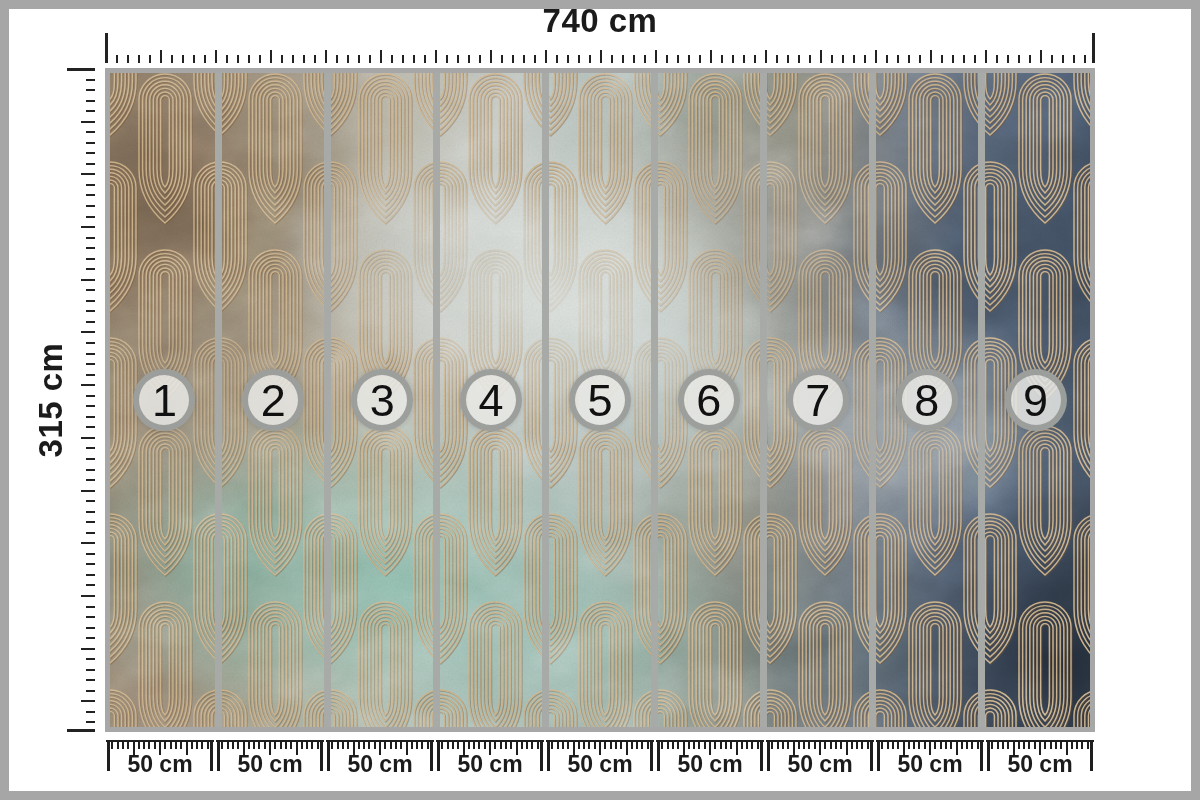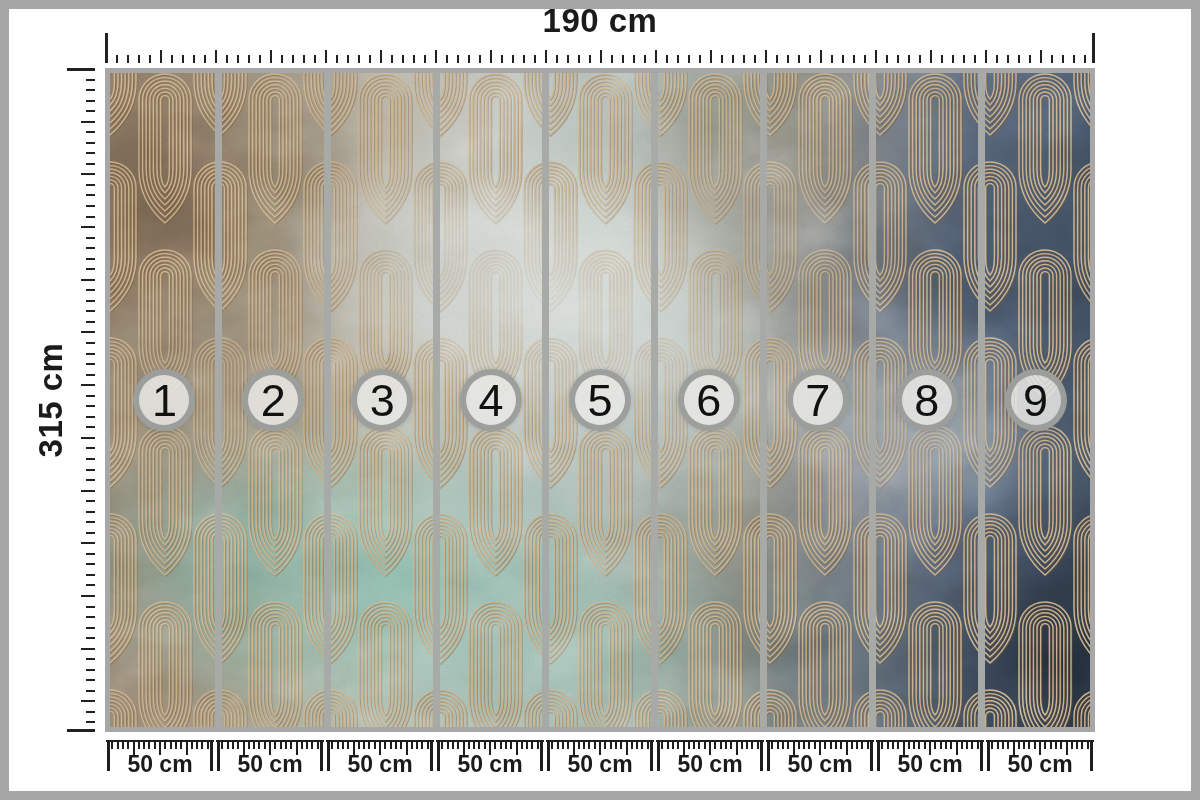--- a/index.html
+++ b/index.html
@@ -81,21 +81,21 @@
     box-shadow:0 0 4px rgba(80,80,80,0.25);
   }
   .badge span{font-size:45px;font-weight:400;color:#111;line-height:1;}
   svg.noise{mix-blend-mode:normal;}
 </style>
 </head>
 <body>
 
 <div>
 
-  <div class="top-label">190 cm</div>
+  <div class="top-label">740 cm</div>
 
   <div class="top-ruler" id="topRuler">
       <div class="tick" style="width: 3px; height: 30px; left: 0px;"></div>
       <div class="tick" style="width: 2px; height: 8px; left: 11px;"></div>
       <div class="tick" style="width: 2px; height: 8px; left: 22px;"></div>
       <div class="tick" style="width: 2px; height: 8px; left: 33px;"></div>
       <div class="tick" style="width: 2px; height: 8px; left: 44px;"></div>
       <div class="tick" style="width: 2px; height: 13px; left: 55px;"></div>
       <div class="tick" style="width: 2px; height: 8px; left: 66px;"></div>
       <div class="tick" style="width: 2px; height: 8px; left: 77px;"></div>

